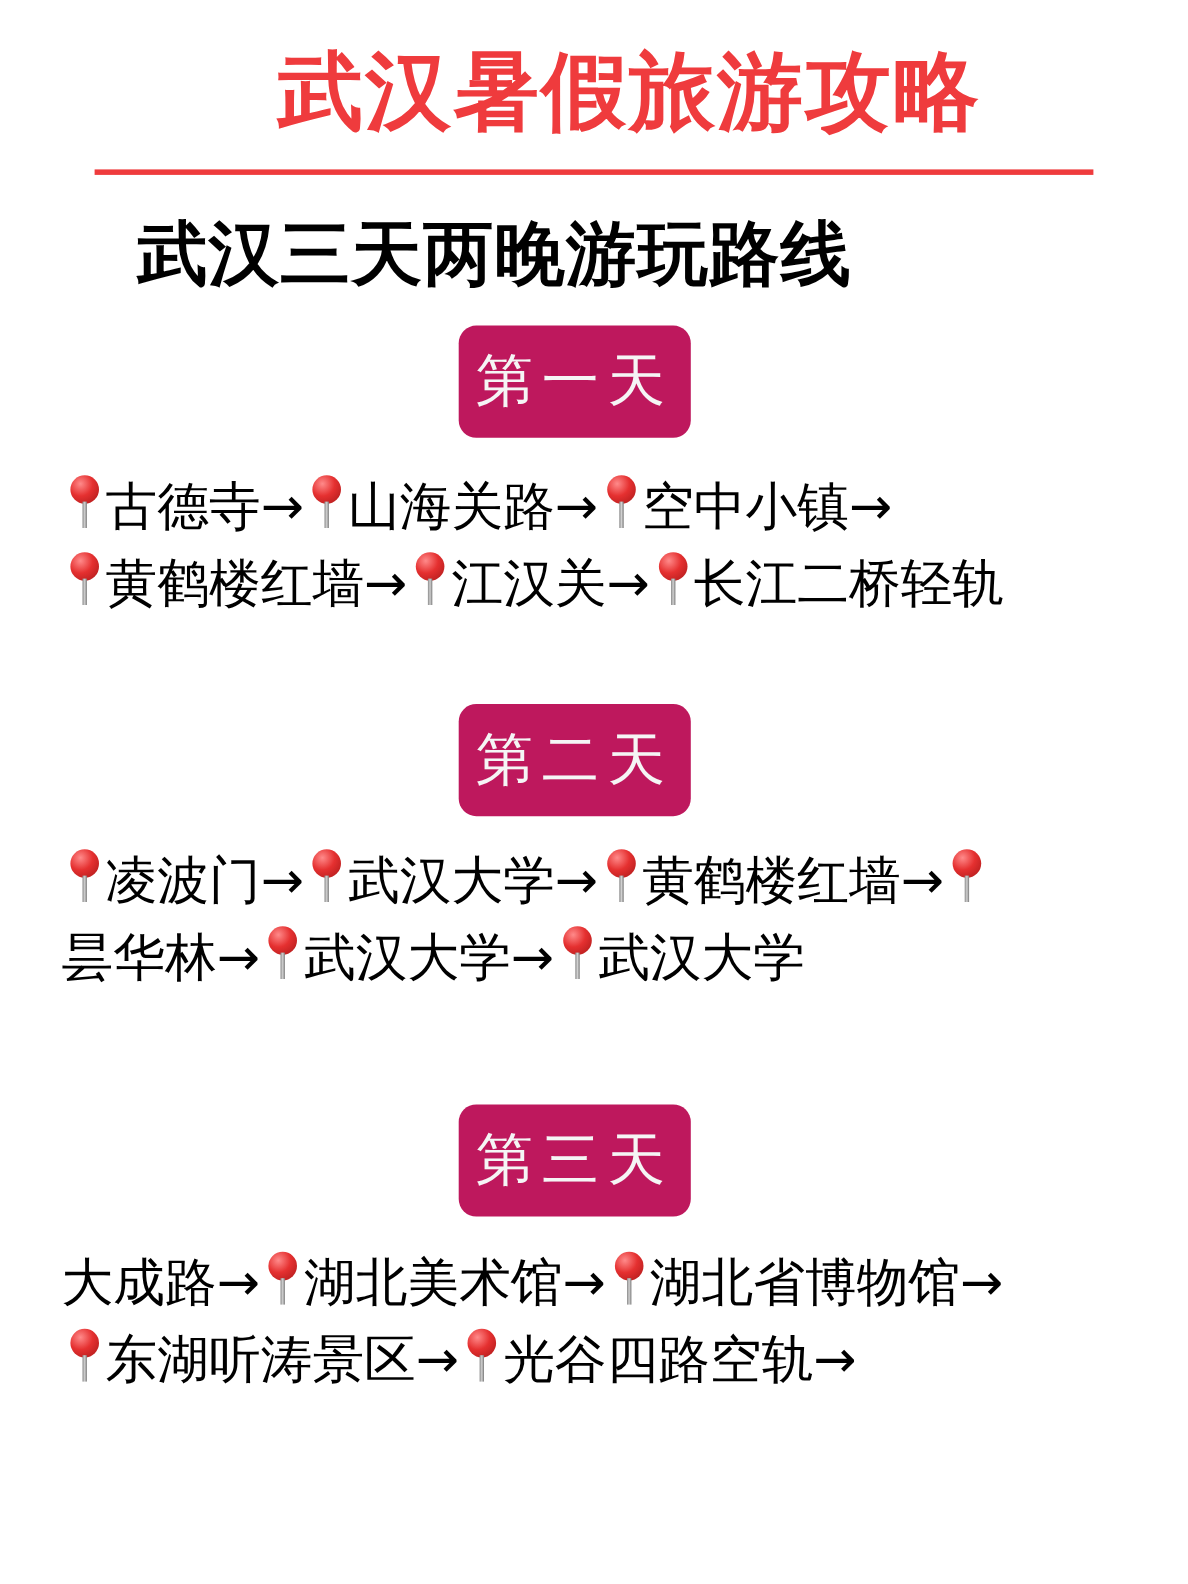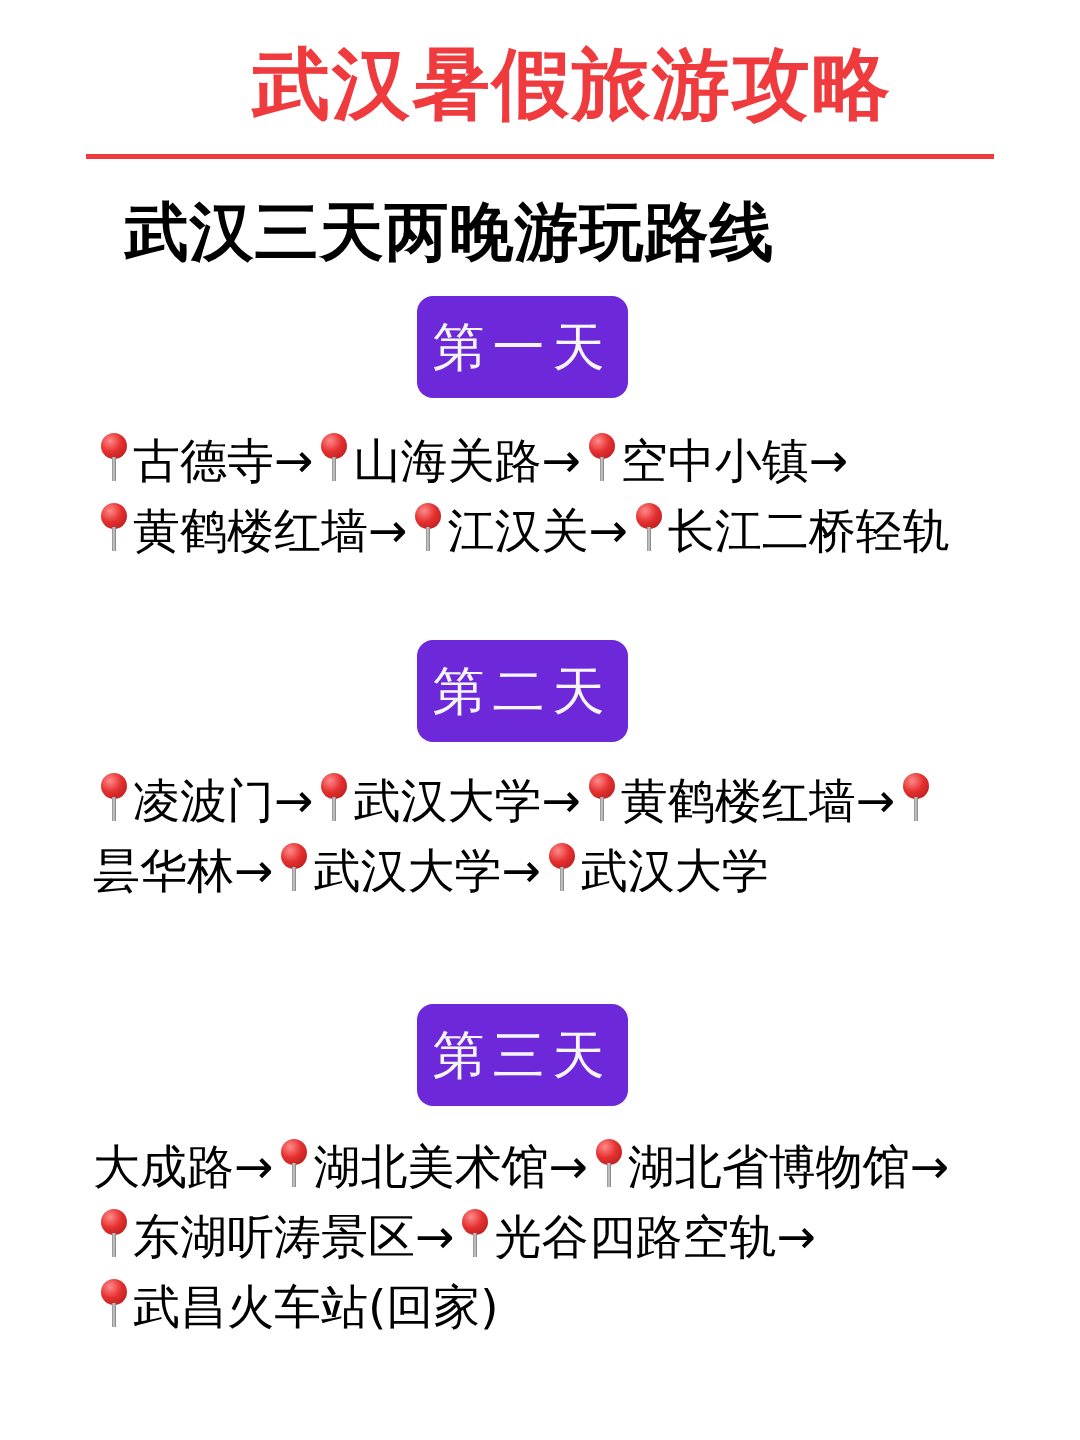--- a/index.html
+++ b/index.html
@@ -13,29 +13,29 @@
     font-size:78px; letter-spacing:2px; color:#ef3b3d; line-height:100px;margin-left:32px;
   }
   .rule {
     position:absolute; left:86px; top:154px; width:908px; height:5px; background:#ef3b3d;
   }
   .subtitle {
     position:absolute; left:0; top:192px; width:899px; text-align:center;
     font-weight:bold; font-size:64px; letter-spacing:1px; line-height:80px; color:#000;
   }
   .badge {
-    position:absolute; left:417px; width:211px; height:102px; background:#6d28d9;
+    position:absolute; left:417px; width:211px; height:102px; background:#be185d;
     border-radius:16px; color:#f5f5f5; text-align:center;
     font-family: "DejaVu Serif", "Liberation Serif", serif; font-size:52px; line-height:102px;
     letter-spacing:8px;
   }
   .route {
     position:absolute; left:56px; width:980px; font-size:47px; line-height:70px; color:#000;
   }
-  .line { white-space:nowrap; height:70px;margin-left:37px; }
+  .line { white-space:nowrap; height:70px; }
   .pin {
     display:inline-block; width:40px; height:50px; position:relative; vertical-align:-4px;
   }
   .pin .head {
     position:absolute; left:8px; top:2px; width:26px; height:26px; border-radius:50%;
     background: radial-gradient(circle at 35% 30%, #ff8a8a 0%, #e53030 45%, #a81818 100%);
   }
   .pin .needle {
     position:absolute; left:19px; top:26px; width:4px; height:24px;
     background:linear-gradient(to right,#8a8a8a,#d0d0d0,#777);
@@ -58,14 +58,13 @@
 <div class="badge" style="top:640px;">第二天</div>
 <div class="route" style="top:766px;">
     <div class="line"><span class="pin"><span class="head"></span><span class="needle"></span></span><span>凌波门</span><span class="arrow">→</span><span class="pin"><span class="head"></span><span class="needle"></span></span><span>武汉大学</span><span class="arrow">→</span><span class="pin"><span class="head"></span><span class="needle"></span></span><span>黄鹤楼红墙</span><span class="arrow">→</span><span class="pin"><span class="head"></span><span class="needle"></span></span></div>
     <div class="line"><span>昙华林</span><span class="arrow">→</span><span class="pin"><span class="head"></span><span class="needle"></span></span><span>武汉大学</span><span class="arrow">→</span><span class="pin"><span class="head"></span><span class="needle"></span></span><span>武汉大学</span></div>
   </div>
 
 <div class="badge" style="top:1004px;">第三天</div>
 <div class="route" style="top:1132px;">
     <div class="line"><span>大成路</span><span class="arrow">→</span><span class="pin"><span class="head"></span><span class="needle"></span></span><span>湖北美术馆</span><span class="arrow">→</span><span class="pin"><span class="head"></span><span class="needle"></span></span><span>湖北省博物馆</span><span class="arrow">→</span></div>
     <div class="line"><span class="pin"><span class="head"></span><span class="needle"></span></span><span>东湖听涛景区</span><span class="arrow">→</span><span class="pin"><span class="head"></span><span class="needle"></span></span><span>光谷四路空轨</span><span class="arrow">→</span></div>
-    <div class="line"><span class="pin"><span class="head"></span><span class="needle"></span></span><span>武昌火车站(回家)</span></div>
   </div>
 
 </body></html>

